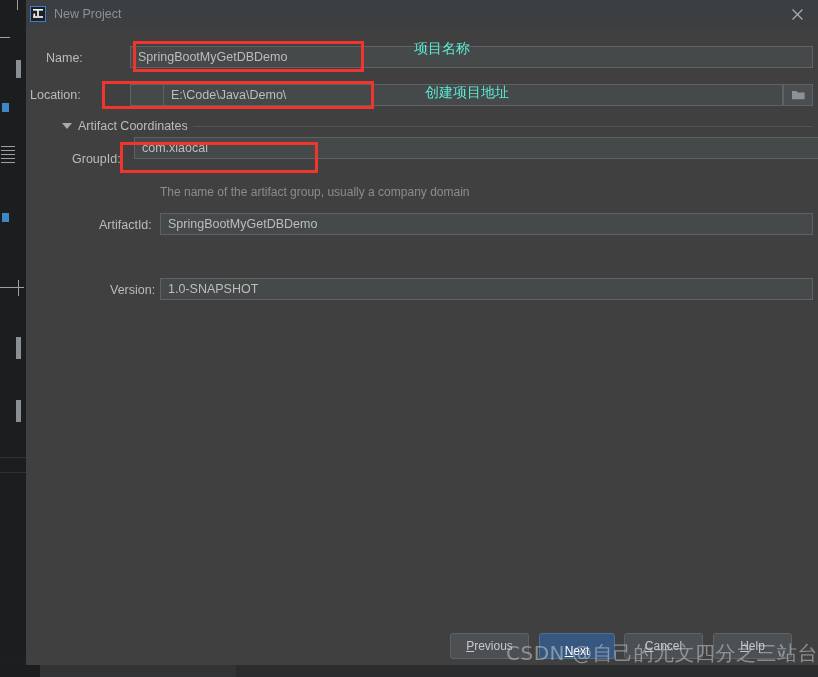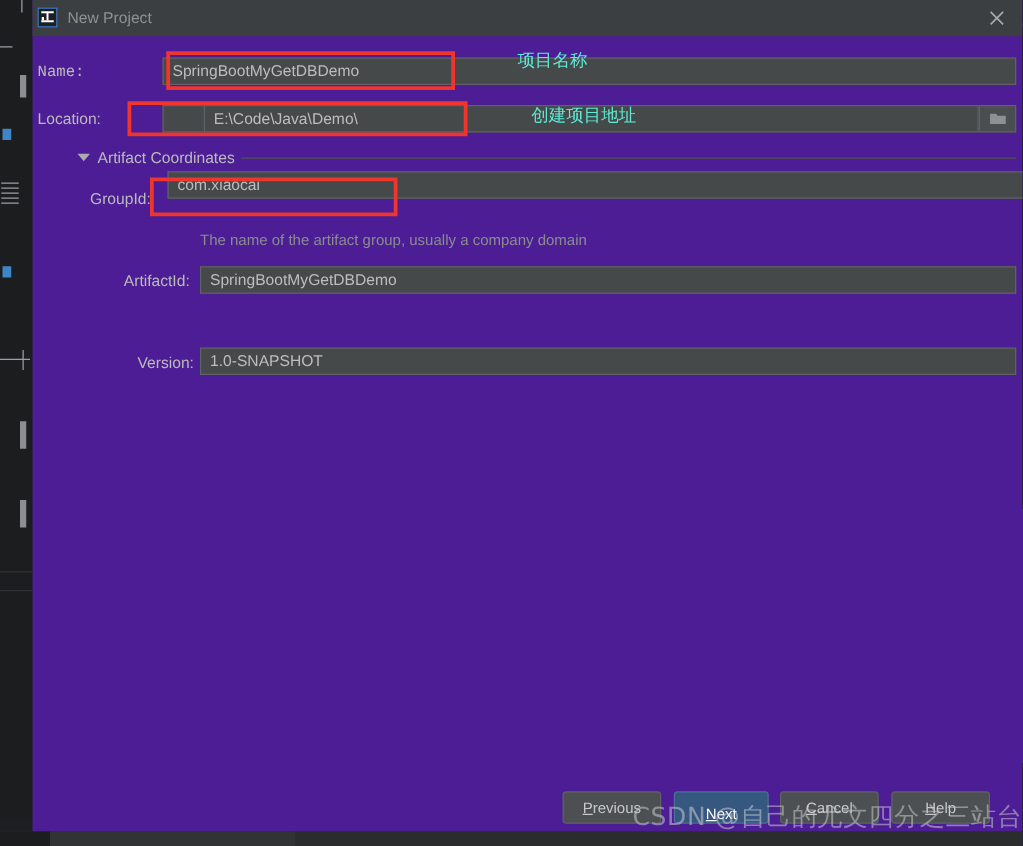--- a/index.html
+++ b/index.html
@@ -91,21 +91,21 @@
     width: 26px;
     height: 1px;
     background: #303335;
   }
 
   
   .dialog {
     position: absolute;
     left: 26px; top: 0;
     width: 792px; height: 665px;
-    background: #4c1d95;
+    background: #404040;
   }
 
   .titlebar {
     position: absolute;
     left: 0; top: 0;
     width: 792px; height: 29px;
     background: #3c3f41;
   }
   .app-icon {
     position: absolute;
@@ -303,21 +303,21 @@
       </div>
       <div class="title-text">New Project</div>
       <div class="close-btn">
         <svg width="13" height="13" viewBox="0 0 13 13">
           <line x1="1.5" y1="1.5" x2="11.5" y2="11.5" stroke="#a9acae" stroke-width="1.3"></line>
           <line x1="11.5" y1="1.5" x2="1.5" y2="11.5" stroke="#a9acae" stroke-width="1.3"></line>
         </svg>
       </div>
     </div>
 
-    <div class="label" style="left:4px; top:51px;font-family:Liberation Mono, monospace;">Name:</div>
+    <div class="label" style="left:20px; top:51px;">Name:</div>
     <div class="field" style="left:104px; top:46px; width:683px; height:22px;">SpringBootMyGetDBDemo</div>
 
     <div class="label" style="left:4px; top:88px;">Location:</div>
     <div class="loc-stub"></div>
     <div class="field" style="left:137px; top:84px; width:620px; height:22px;">E:\Code\Java\Demo\</div>
     <div class="browse-btn">
       <svg width="15" height="12" viewBox="0 0 15 12">
         <path d="M1 2.5 L5.5 2.5 L6.8 4 L13.6 4 L13.6 10.2 L1 10.2 Z" fill="#8d9194"></path>
         <path d="M1 2.5 L5.5 2.5 L6.8 4 L13.6 4" fill="none" stroke="#8d9194" stroke-width="1"></path>
       </svg>

